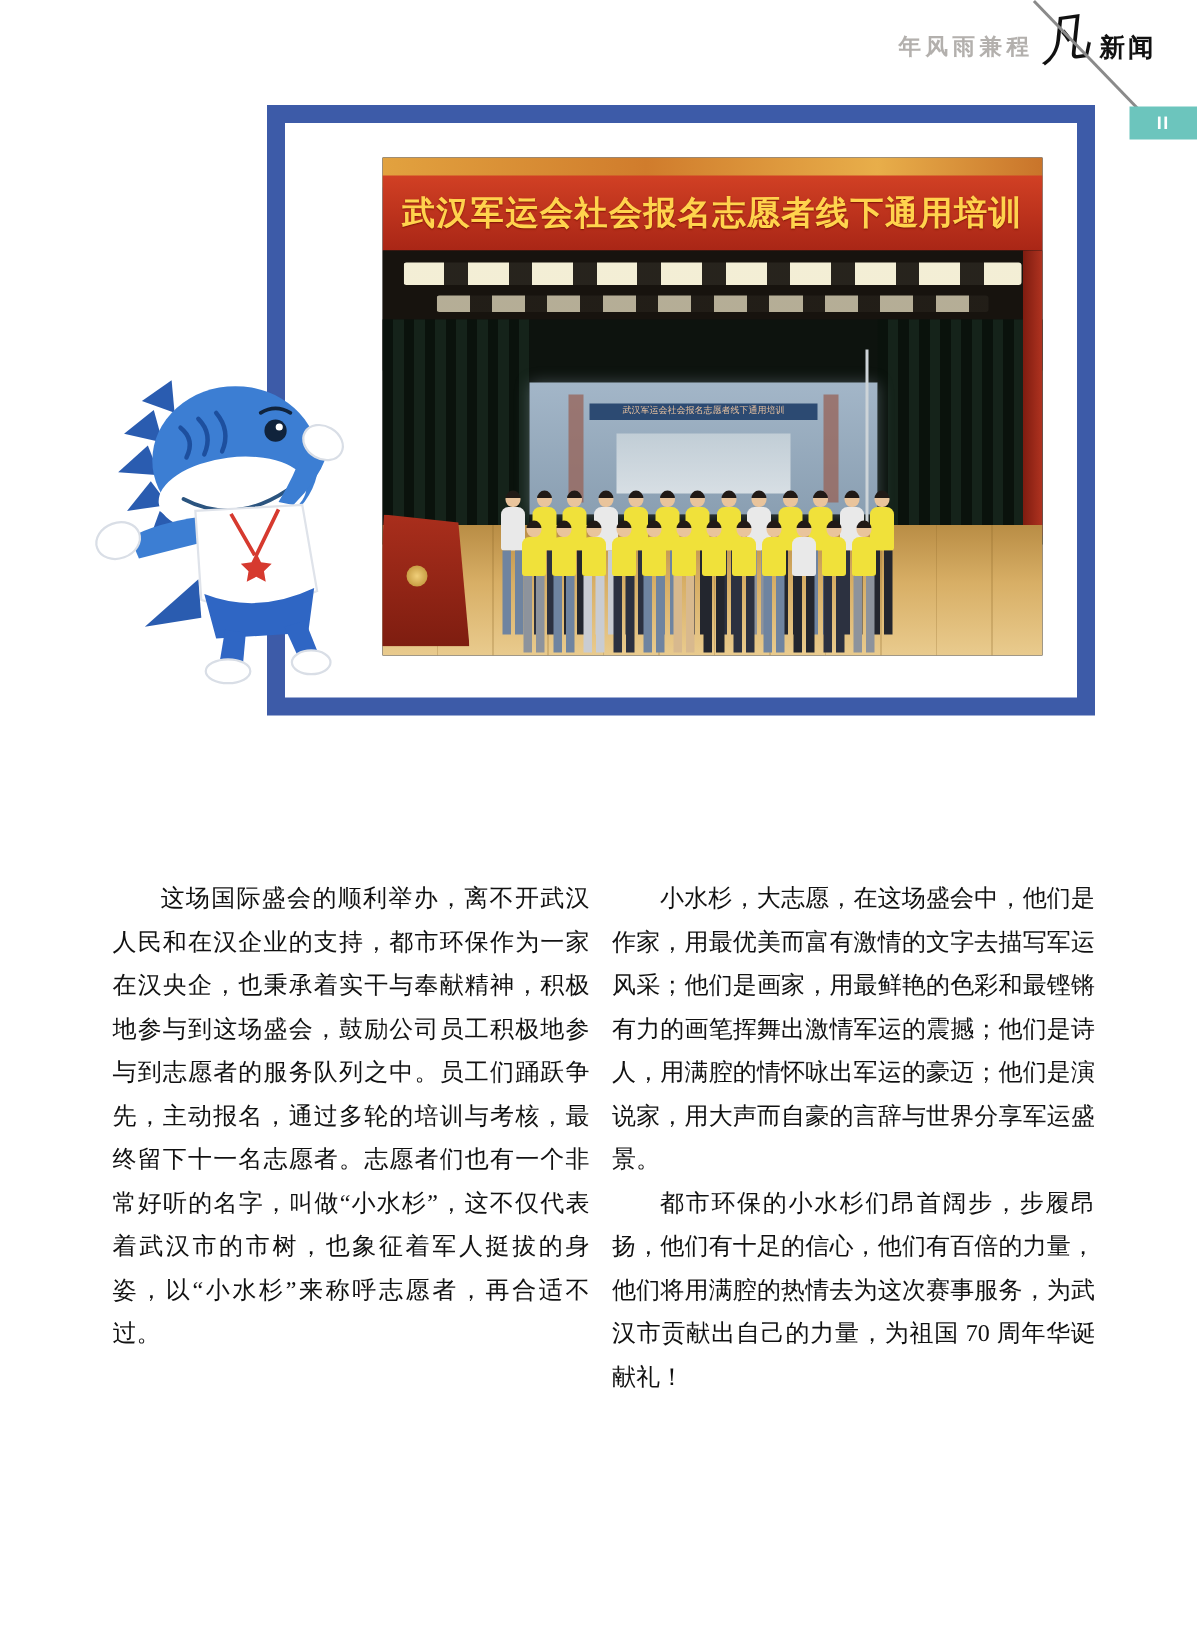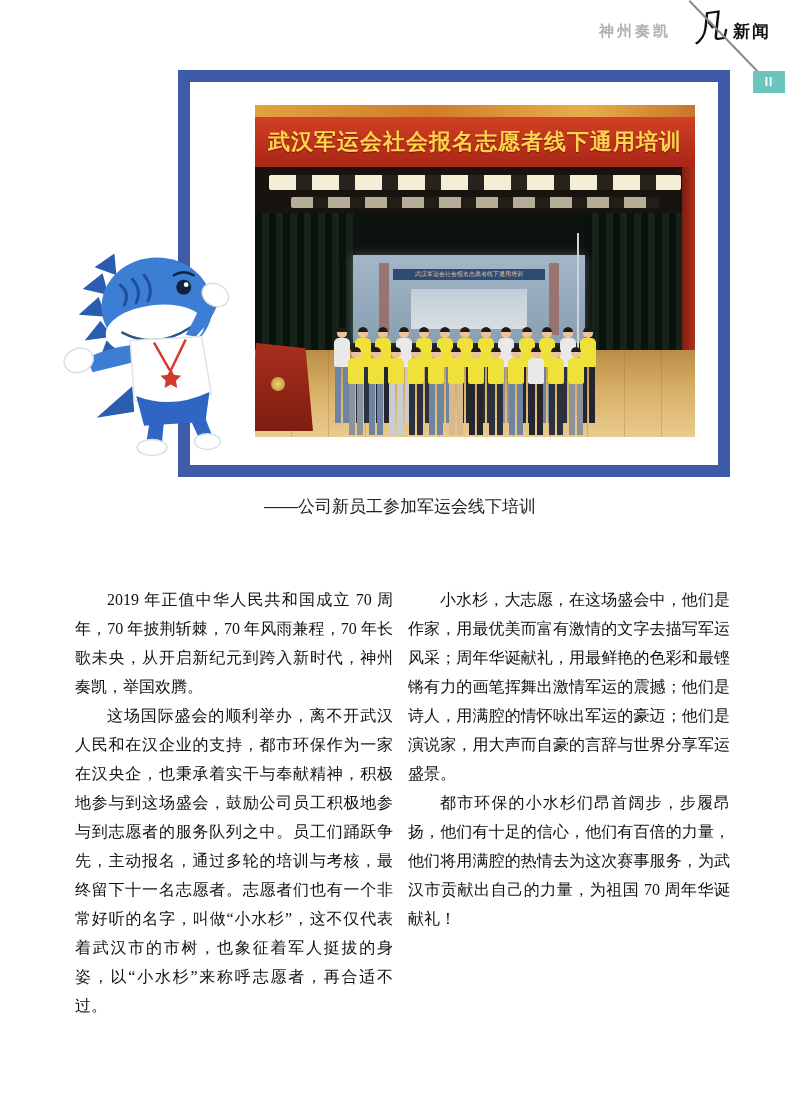--- a/index.html
+++ b/index.html
@@ -8,21 +8,21 @@
 
   
   .brand{position:absolute;left:599px;top:22px;font-family:"Liberation Sans",sans-serif;
          font-size:15px;font-weight:bold;color:#b3b0ad;letter-spacing:3px;}
   .brand-mark{position:absolute;left:692px;top:10px;font-size:34px;color:#111;
               font-family:"DejaVu Serif",serif;font-style:italic;transform:rotate(-8deg);line-height:1;}
   .section-label{position:absolute;left:733px;top:20px;font-family:"Liberation Sans",sans-serif;
                  font-size:17px;font-weight:bold;color:#111;letter-spacing:2px;}
   .diag-line{position:absolute;left:690px;top:0;width:104px;height:1.5px;background:#8a8a8a;
              transform-origin:0 0;transform:rotate(46deg);}
-  .page-badge{position:absolute;left:753px;top:71px;width:32px;height:22px;background:#6cc5bd;
+  .page-badge{position:absolute;left:753px;top:71px;width:45px;height:22px;background:#6cc5bd;
               color:#fff;font-family:"Liberation Sans",sans-serif;font-size:12px;font-weight:bold;
               display:flex;align-items:center;justify-content:center;letter-spacing:1px;}
 
   
   .frame{position:absolute;left:178px;top:70px;width:552px;height:407px;border:12px solid #3d5ba8;
          box-sizing:border-box;background:#fff;}
   .photo{position:absolute;left:65px;top:23px;width:440px;height:332px;overflow:hidden;
          background:#14110d;}
   .valance{position:absolute;left:0;top:0;width:100%;height:20px;
            background:linear-gradient(90deg,#e2a23f,#d07c2c 40%,#e8ae4a 75%,#c9742a);}
@@ -80,21 +80,21 @@
   .col-left{left:75px;width:318px;}
   .col-right{left:408px;width:322px;}
   .col p{margin:0;text-indent:2em;}
   .col p.no-indent{text-indent:0;}
 </style>
 </head>
 <body>
 
 <div class="page">
 
-  <div class="brand">神州奏凯</div>
+  <div class="brand">年风雨兼程</div>
   <div class="brand-mark">凡</div>
   <div class="section-label">新闻</div>
   <div class="diag-line"></div>
   <div class="page-badge">II</div>
 
   <div class="frame">
     <div class="photo">
       <div class="valance"></div>
       <div class="banner">
         <span class="banner-text">武汉军运会社会报名志愿者线下通用培训</span>
@@ -332,28 +332,26 @@
     <path d="M82,160 Q118,174 156,156 L152,186 L90,190 Z" fill="#2f66c4"></path>
 
     <path d="M96,184 L92,208 L108,208 L110,186 Z" fill="#2f66c4"></path>
     <path d="M136,182 L146,204 L158,198 L150,178 Z" fill="#2f66c4"></path>
 
     <ellipse cx="98" cy="212" rx="15" ry="8" fill="#fff" stroke="#d9dee6" stroke-width="1.5"></ellipse>
     <ellipse cx="154" cy="206" rx="13" ry="8" fill="#fff" stroke="#d9dee6" stroke-width="1.5"></ellipse>
   </svg>
 
   <div class="title-block">
-    <div class="article-subtitle">——公司新员工参加军运会线下培训</div>
   </div>
 
   <div class="col col-left">
-    <p>2019 年正值中华人民共和国成立 70 周年，70 年披荆斩棘，70 年风雨兼程，70 年长歌未央，从开启新纪元到跨入新时代，神州奏凯，举国欢腾。</p>
     <p>这场国际盛会的顺利举办，离不开武汉人民和在汉企业的支持，都市环保作为一家在汉央企，也秉承着实干与奉献精神，积极地参与到这场盛会，鼓励公司员工积极地参与到志愿者的服务队列之中。员工们踊跃争先，主动报名，通过多轮的培训与考核，最终留下十一名志愿者。志愿者们也有一个非常好听的名字，叫做“小水杉”，这不仅代表着武汉市的市树，也象征着军人挺拔的身姿，以“小水杉”来称呼志愿者，再合适不过。</p>
 
   </div>
 
   <div class="col col-right">
-    <p>小水杉，大志愿，在这场盛会中，他们是作家，用最优美而富有激情的文字去描写军运风采；周年华诞献礼，用最鲜艳的色彩和最铿锵有力的画笔挥舞出激情军运的震撼；他们是诗人，用满腔的情怀咏出军运的豪迈；他们是演说家，用大声而自豪的言辞与世界分享军运盛景。</p>
+    <p>小水杉，大志愿，在这场盛会中，他们是作家，用最优美而富有激情的文字去描写军运风采；他们是画家，用最鲜艳的色彩和最铿锵有力的画笔挥舞出激情军运的震撼；他们是诗人，用满腔的情怀咏出军运的豪迈；他们是演说家，用大声而自豪的言辞与世界分享军运盛景。</p>
     <p>都市环保的小水杉们昂首阔步，步履昂扬，他们有十足的信心，他们有百倍的力量，他们将用满腔的热情去为这次赛事服务，为武汉市贡献出自己的力量，为祖国 70 周年华诞献礼！</p>
 
   </div>
 
 </div>
 
 </body></html>

